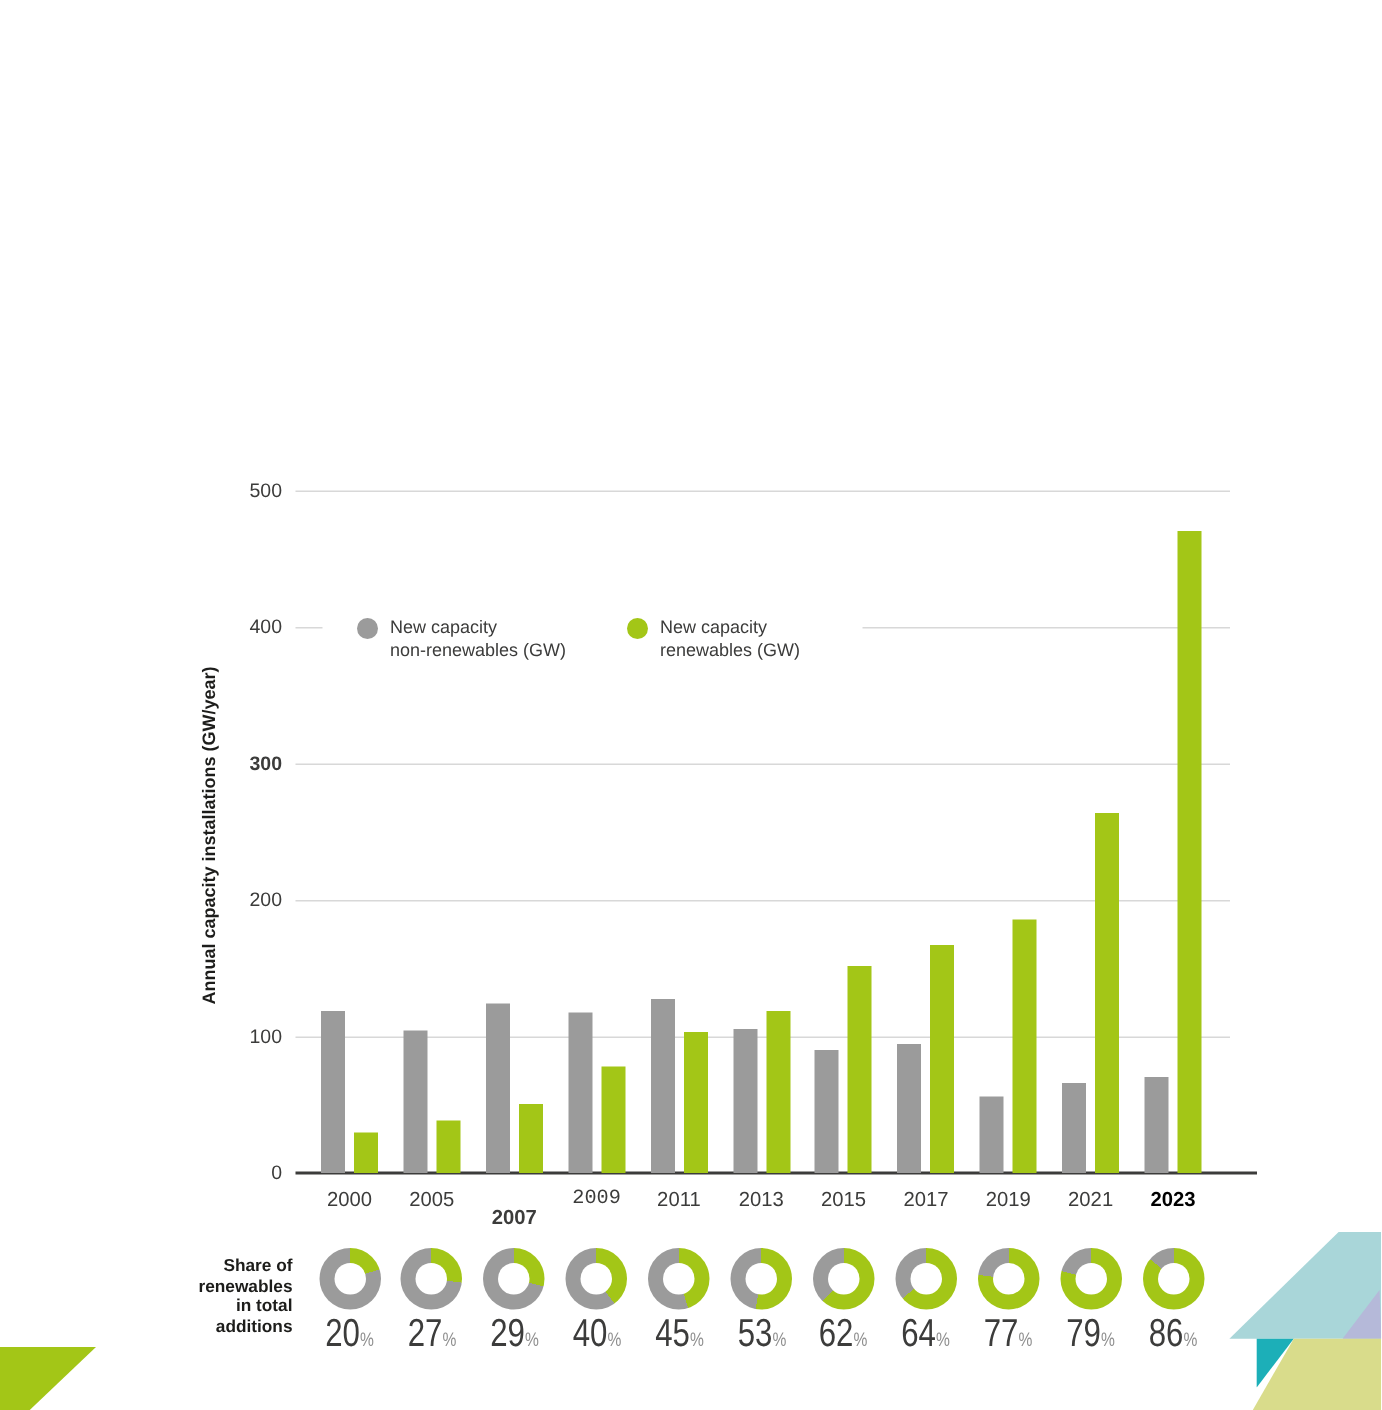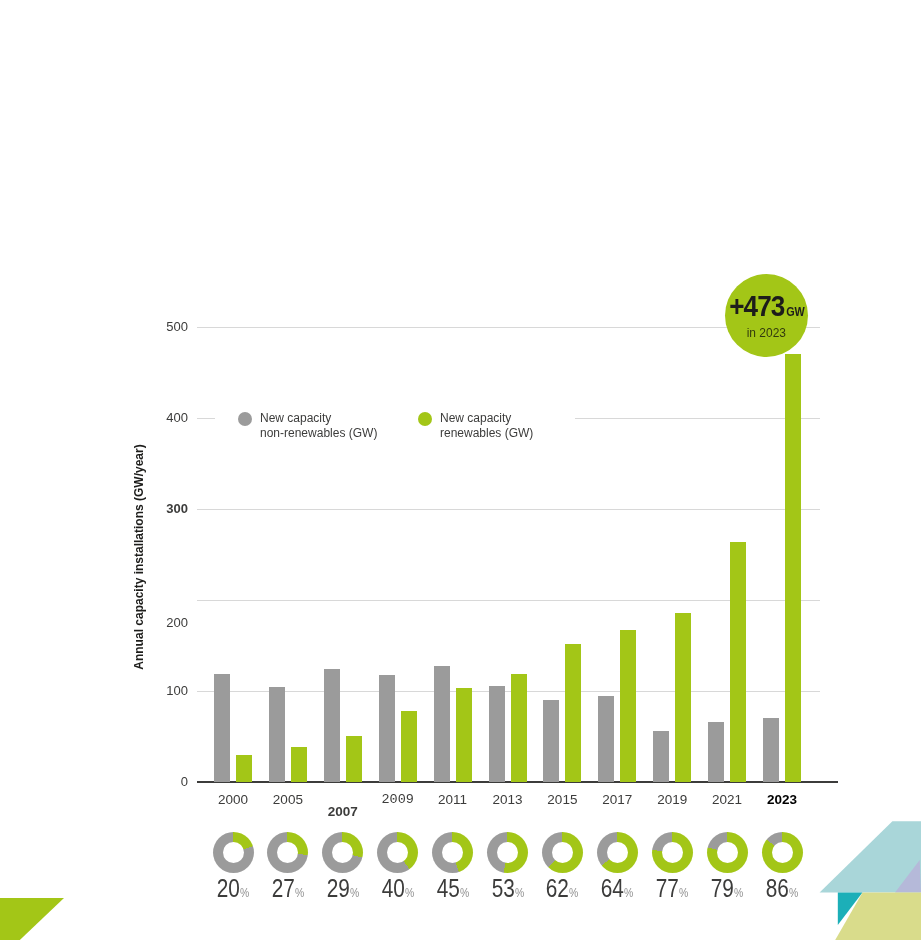--- a/index.html
+++ b/index.html
@@ -100,21 +100,21 @@
 <div class="page">
 
 
 
   <div id="plot">
       <div class="axisline" style="left: 197px; top: 781px; width: 641px;"></div>
       <div class="ytick" style="left: 140px; top: 774px;">0</div>
       <div class="gridline" style="left: 197px; top: 691px; width: 623px;"></div>
       <div class="ytick" style="left: 140px; top: 683px;">100</div>
       <div class="gridline" style="left: 197px; top: 600px; width: 623px;"></div>
-      <div class="ytick" style="left: 140px; top: 592px; margin-top: 23px;">200</div>
+      <div class="ytick" style="left: 140px; top: 592px;">200</div>
       <div class="gridline" style="left: 197px; top: 509px; width: 623px;"></div>
       <div class="ytick" style="left: 140px; top: 501px; font-weight: bold;">300</div>
       <div class="gridline" style="left: 197px; top: 418px; width: 623px;"></div>
       <div class="ytick" style="left: 140px; top: 410px;">400</div>
       <div class="gridline" style="left: 197px; top: 327px; width: 623px;"></div>
       <div class="ytick" style="left: 140px; top: 319px;">500</div>
       <div class="bar" style="left: 214px; top: 674px; width: 16px; height: 108px; background: rgb(155, 155, 155);"></div>
       <div class="bar" style="left: 236px; top: 755px; width: 16px; height: 27px; background: rgb(163, 198, 23);"></div>
       <div class="year-label" style="left: 206px; top: 792px;">2000</div>
       <div class="bar" style="left: 268.9px; top: 687px; width: 16px; height: 95px; background: rgb(155, 155, 155);"></div>
@@ -157,27 +157,25 @@
         <div class="legend-text" style="white-space: pre-line;">New capacity
 non-renewables (GW)</div>
       </div>
       <div class="legend-item" style="left: 203px;">
         <div class="legend-dot" style="background: rgb(163, 198, 23);"></div>
         <div class="legend-text" style="white-space: pre-line;">New capacity
 renewables (GW)</div>
       </div>
     </div>
 
-  <div class="bubble">
-    <div class="bubble-value">
-      <span>+473</span><span class="bubble-unit">GW</span>
-    </div>
-    <div class="bubble-caption">in 2023</div>
-  </div>
-
+
+  <div class="share-label">Share of
+renewables
+in total
+additions</div>
 
   <div id="donuts">
       <div class="donut" style="left: 212.5px; top: 832px; background: conic-gradient(rgb(163, 198, 23) 0deg, rgb(163, 198, 23) 20%, rgb(155, 155, 155) 20%, rgb(155, 155, 155) 100%);"></div>
       <div class="pct-label" style="left: 203px; top: 873px;"><span class="pct-num">20</span><span class="pct-sign">%</span></div>
       <div class="donut" style="left: 267.4px; top: 832px; background: conic-gradient(rgb(163, 198, 23) 0deg, rgb(163, 198, 23) 27%, rgb(155, 155, 155) 27%, rgb(155, 155, 155) 100%);"></div>
       <div class="pct-label" style="left: 257.9px; top: 873px;"><span class="pct-num">27</span><span class="pct-sign">%</span></div>
       <div class="donut" style="left: 322.3px; top: 832px; background: conic-gradient(rgb(163, 198, 23) 0deg, rgb(163, 198, 23) 29%, rgb(155, 155, 155) 29%, rgb(155, 155, 155) 100%);"></div>
       <div class="pct-label" style="left: 312.8px; top: 873px;"><span class="pct-num">29</span><span class="pct-sign">%</span></div>
       <div class="donut" style="left: 377.2px; top: 832px; background: conic-gradient(rgb(163, 198, 23) 0deg, rgb(163, 198, 23) 40%, rgb(155, 155, 155) 40%, rgb(155, 155, 155) 100%);"></div>
       <div class="pct-label" style="left: 367.7px; top: 873px;"><span class="pct-num">40</span><span class="pct-sign">%</span></div>

